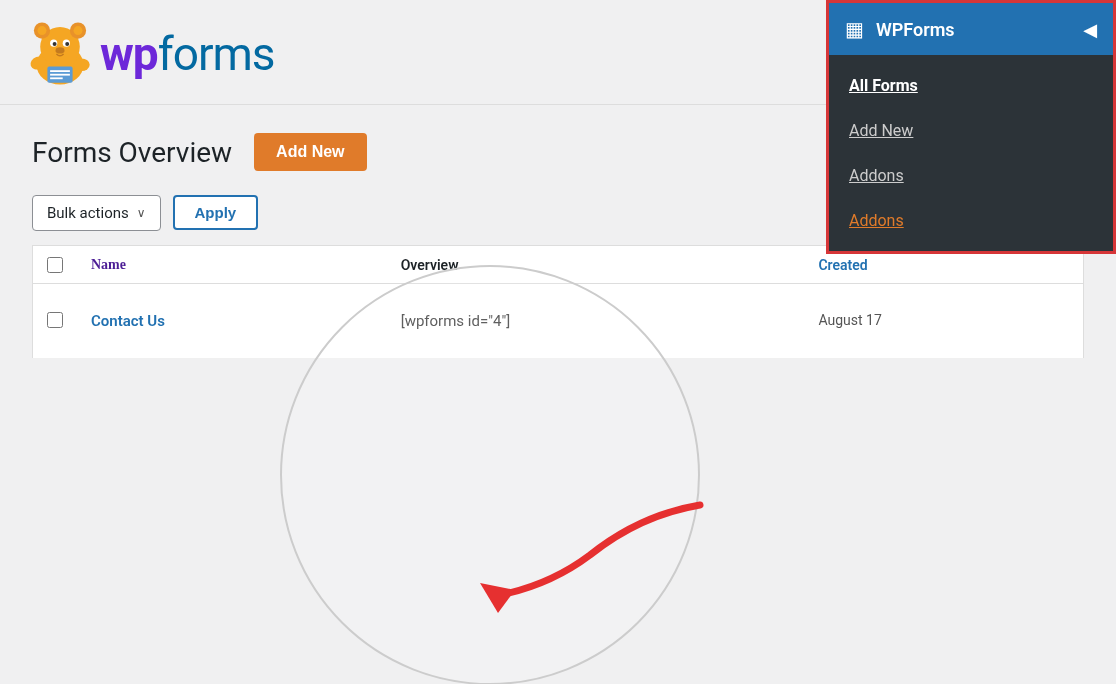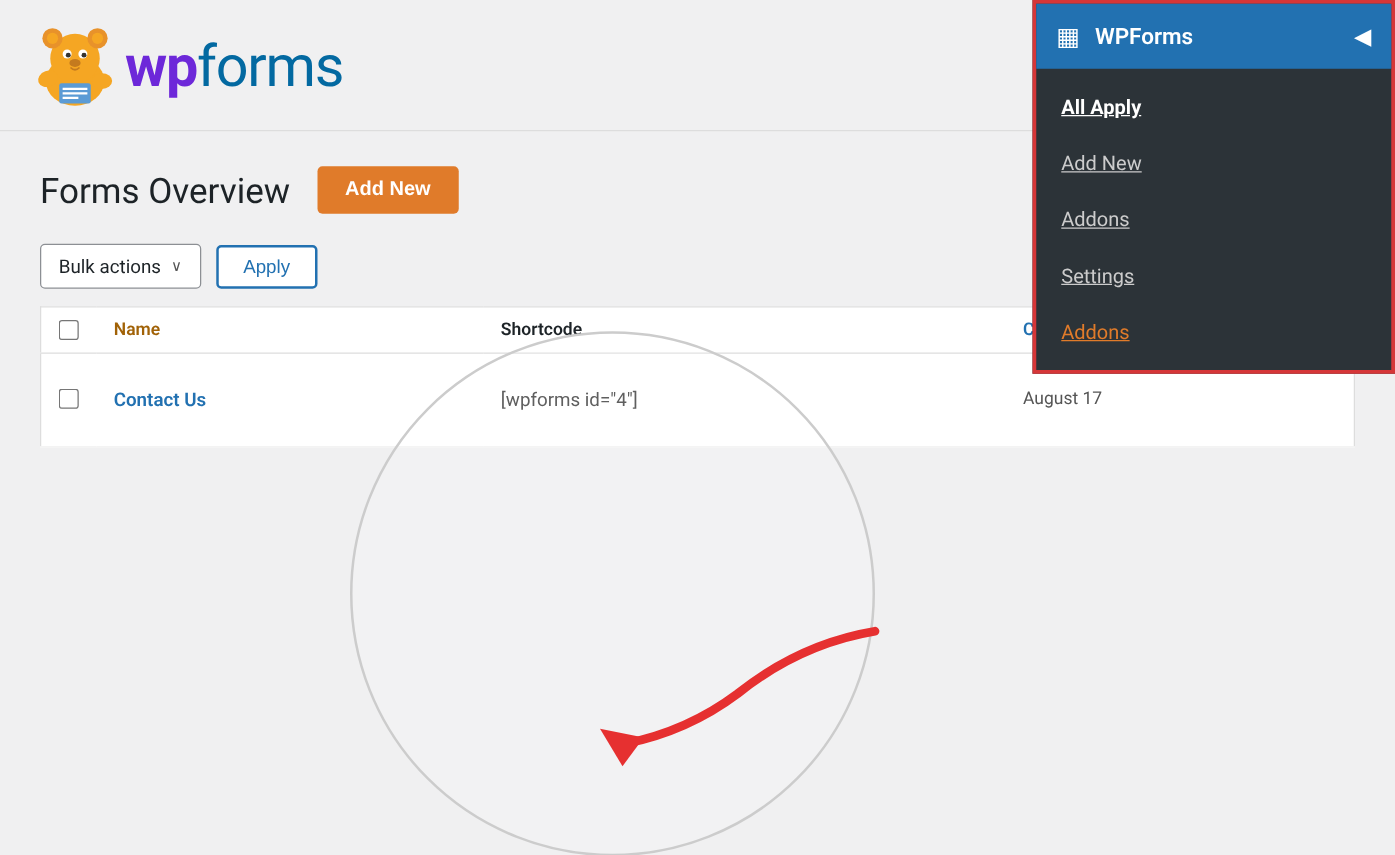--- a/index.html
+++ b/index.html
@@ -69,21 +69,21 @@
       padding: 10px 22px;
       font-size: 16px;
       font-weight: 600;
       border-radius: 4px;
       cursor: pointer;
     }
 
     
     .bulk-actions-bar {
       display: flex;
-      align-items: center;
+      align-items: flex-start;
       gap: 12px;
       margin-bottom: 14px;
     }
     .bulk-actions-select {
       display: flex;
       align-items: center;
       border: 1px solid #8c8f94;
       background: #fff;
       border-radius: 4px;
       padding: 8px 14px;
@@ -96,21 +96,21 @@
       font-size: 12px;
       color: #555;
     }
     .apply-btn {
       border: 2px solid #2271b1;
       background: #fff;
       color: #2271b1;
       border-radius: 4px;
       padding: 7px 20px;
       font-size: 15px;
-      font-weight: 400;
+      font-weight: 700;
       cursor: pointer;
     }
 
     
     .forms-table {
       width: 100%;
       border-collapse: collapse;
       background: #fff;
       border: 1px solid #ddd;
     }
@@ -292,23 +292,23 @@
 
   <table class="forms-table">
     <thead>
       <tr>
         <th class="cb">
           <div class="checkbox-cell">
             <input type="checkbox" style="">
           </div>
         </th>
         <th>
-          <a href="#" style="color:#a16207;text-decoration:none;">Name</a>
+          <a href="#" style="color:#4c1d95;text-decoration:none;font-family:Liberation Serif, serif;">Name</a>
         </th>
-        <th>Shortcode</th>
+        <th>Overview</th>
         <th>
           <span style="color:#2271b1;">Created</span>
         </th>
       </tr>
     </thead>
     <tbody>
       <tr>
         <td>
           <div class="checkbox-cell">
             <input type="checkbox" style="">
@@ -337,19 +337,18 @@
 
 <div class="wpforms-menu">
   <div class="wpforms-menu-header">
     <div class="wpforms-menu-header-left">
       <span class="wpforms-menu-icon">▦</span>
       <span class="wpforms-menu-title">WPForms</span>
     </div>
     <span class="wpforms-menu-collapse">◀</span>
   </div>
   <div class="wpforms-menu-items">
-    <a class="wpforms-menu-item active" href="#">All Apply</a>
+    <a class="wpforms-menu-item active" href="#">All Forms</a>
     <a class="wpforms-menu-item" href="#">Add New</a>
     <a class="wpforms-menu-item" href="#">Addons</a>
-    <a class="wpforms-menu-item" href="#">Settings</a>
     <a class="wpforms-menu-item addons" href="#">Addons</a>
   </div>
 </div>
 
 </body></html>

